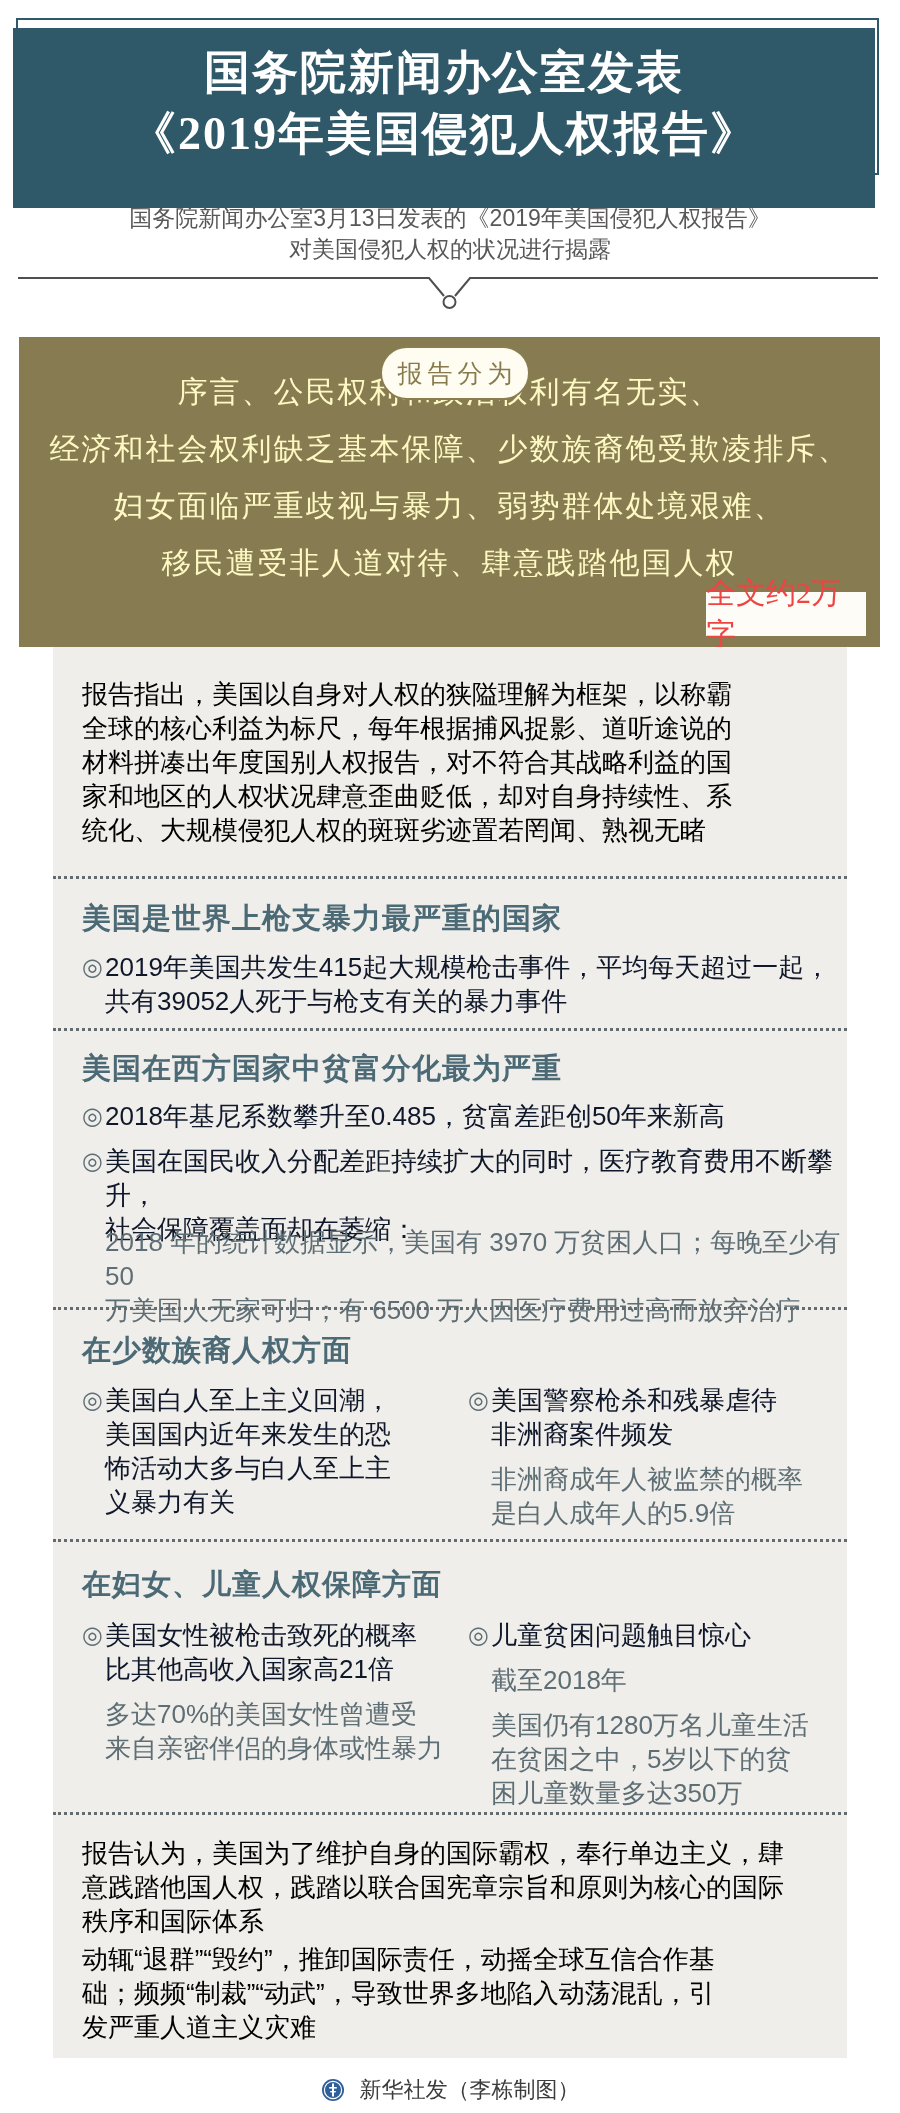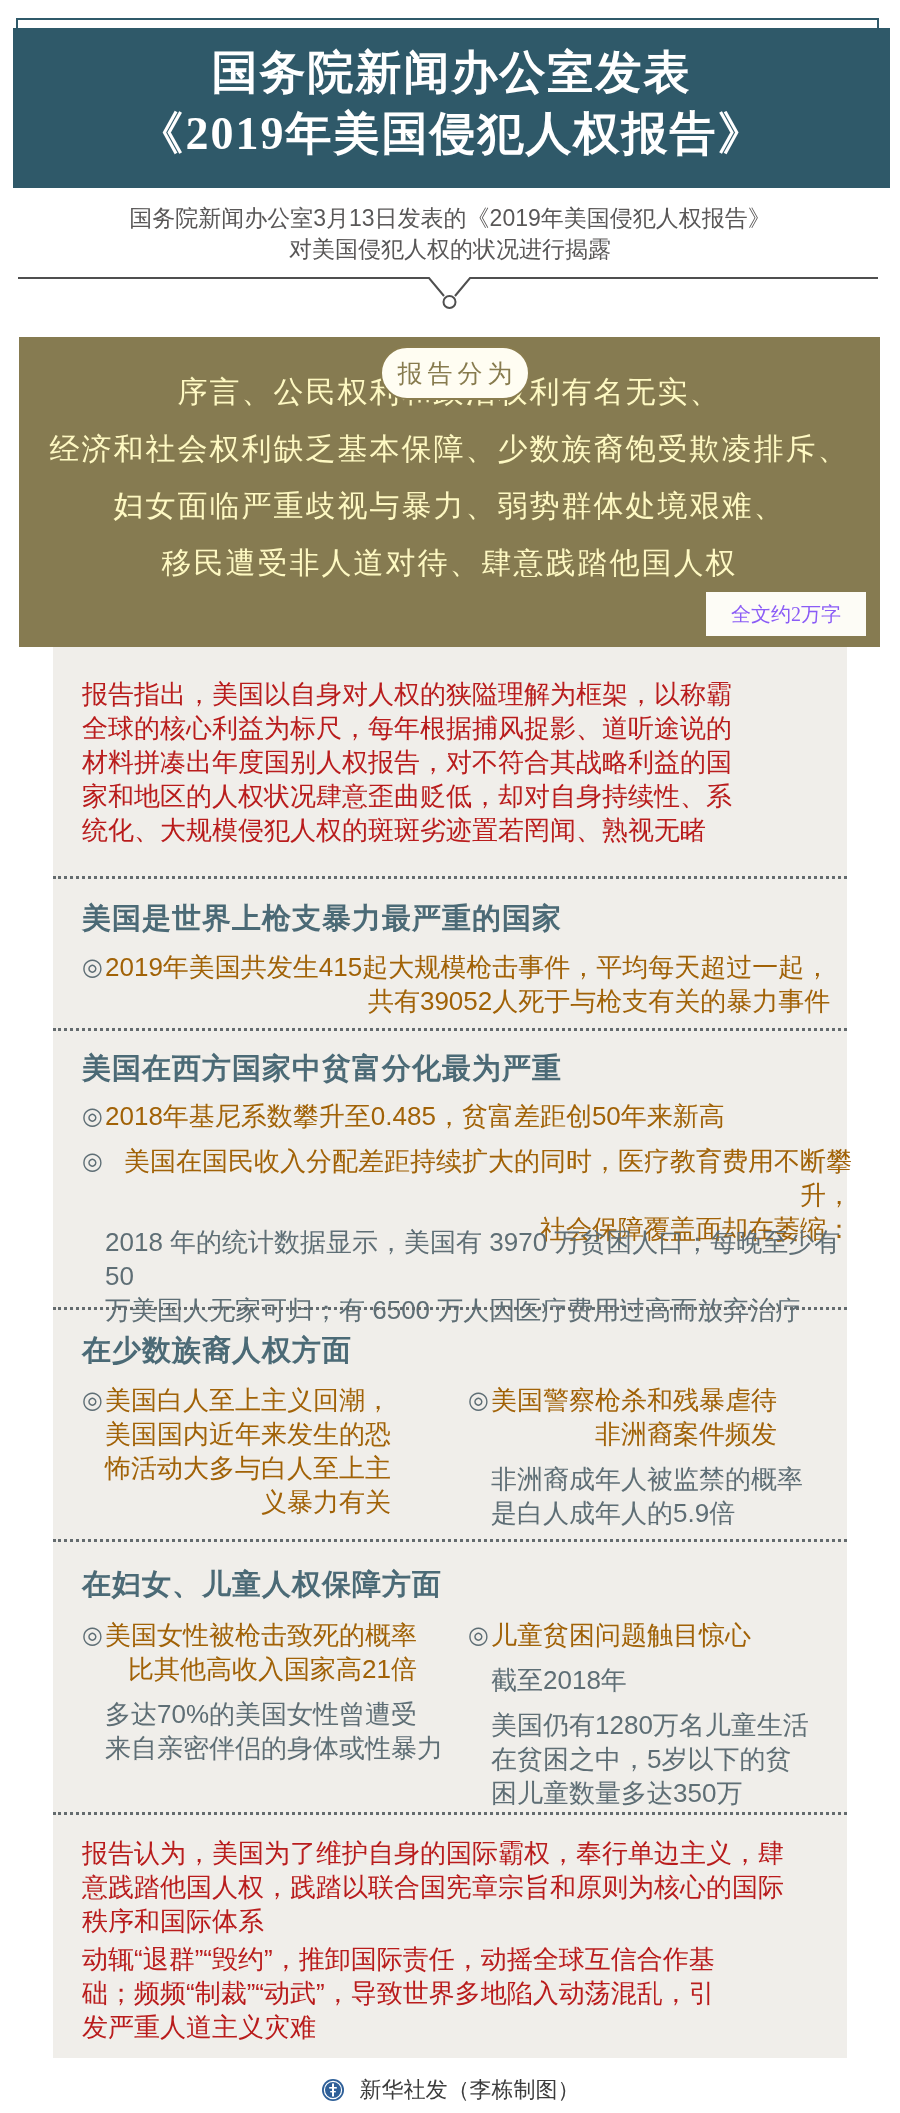--- a/index.html
+++ b/index.html
@@ -2,21 +2,21 @@
 <html><head>
 <meta charset="utf-8">
 <style>
   html,body{margin:0;padding:0;background:#ffffff;}
   .page{position:relative;width:900px;height:2113px;background:#ffffff;overflow:hidden;
         font-family:"Liberation Sans","DejaVu Sans",sans-serif;}
 
   
   .banner-frame{position:absolute;left:16px;top:18px;width:863px;height:157px;
                 border:2px solid #2f5969;box-sizing:border-box;}
-  .banner{position:absolute;left:13px;top:28px;width:862px;height:160px;background:#2f5969;padding-left:15px;}
+  .banner{position:absolute;left:13px;top:28px;width:862px;height:180px;background:#2f5969;}
   .banner-title{position:absolute;left:0;top:14px;width:100%;text-align:center;color:#ffffff;
                 font-family:"Liberation Serif","DejaVu Serif",serif;font-weight:bold;
                 font-size:46px;line-height:61px;white-space:pre-line;letter-spacing:2px;}
 
   
   .subtitle{position:absolute;left:0;top:203px;width:100%;text-align:center;color:#595757;
             font-size:23px;line-height:31px;white-space:pre-line;}
 
   
   .ribbon{position:absolute;left:0;top:268px;width:900px;height:46px;}
@@ -28,30 +28,30 @@
          font-family:"Liberation Serif","DejaVu Serif",serif;font-size:25px;color:#877b4e;
          letter-spacing:5px;text-indent:5px;margin-top:34px;}
 
   
   .olive-box{position:absolute;left:19px;top:337px;width:861px;height:310px;background:#867b51;}
   .olive-lines{position:absolute;left:0;top:26px;width:100%;text-align:center;color:#fef9c3;
                font-family:"Liberation Serif","DejaVu Serif",serif;font-size:30px;line-height:57px;
                white-space:pre-line;letter-spacing:2px;}
   .wordcount{position:absolute;right:14px;bottom:11px;width:160px;height:44px;background:#fdfcf6;
              display:flex;align-items:center;justify-content:center;
-             font-family:"Liberation Serif","DejaVu Serif",serif;font-size:20px;color:#8b5cf6;}
+             font-family:"Liberation Serif","DejaVu Serif",serif;font-size:30px;color:#ef4444;}
 
   
   .panel{position:absolute;left:53px;top:647px;width:794px;height:1411px;background:#f0eeea;}
-  .para{position:absolute;color:#b91c1c;font-size:26px;line-height:34px;white-space:pre-line;}
+  .para{position:absolute;color:#000000;font-size:26px;line-height:34px;white-space:pre-line;}
   .dotline{position:absolute;left:0;right:0;border-top:3px dotted #646b6e;height:0;}
   .sec-heading{position:absolute;color:#4b6a76;font-size:29px;font-weight:bold;letter-spacing:1px;}
   .bullet-row{display:flex;align-items:flex-start;}
   .bullet-icon{flex:0 0 auto;width:23px;color:#5e6e75;font-size:24px;line-height:34px;}
-  .bullet-text{color:#a16207;font-size:26px;line-height:34px;white-space:pre-line;text-align:right;}
+  .bullet-text{color:#0f172a;font-size:26px;line-height:34px;white-space:pre-line;}
   .abs{position:absolute;}
   .note{margin-left:23px;margin-top:4px;color:#5e6e75;font-size:26px;line-height:34px;white-space:pre-line;}
   .col{position:absolute;}
   .stack > * + *{margin-top:11px;}
 
   
   .footer{position:absolute;left:0;top:2072px;width:100%;height:36px;
           display:flex;align-items:center;justify-content:center;gap:15px;}
   .footer-credit{color:#3c3c3c;font-size:22px;}
 </style>

